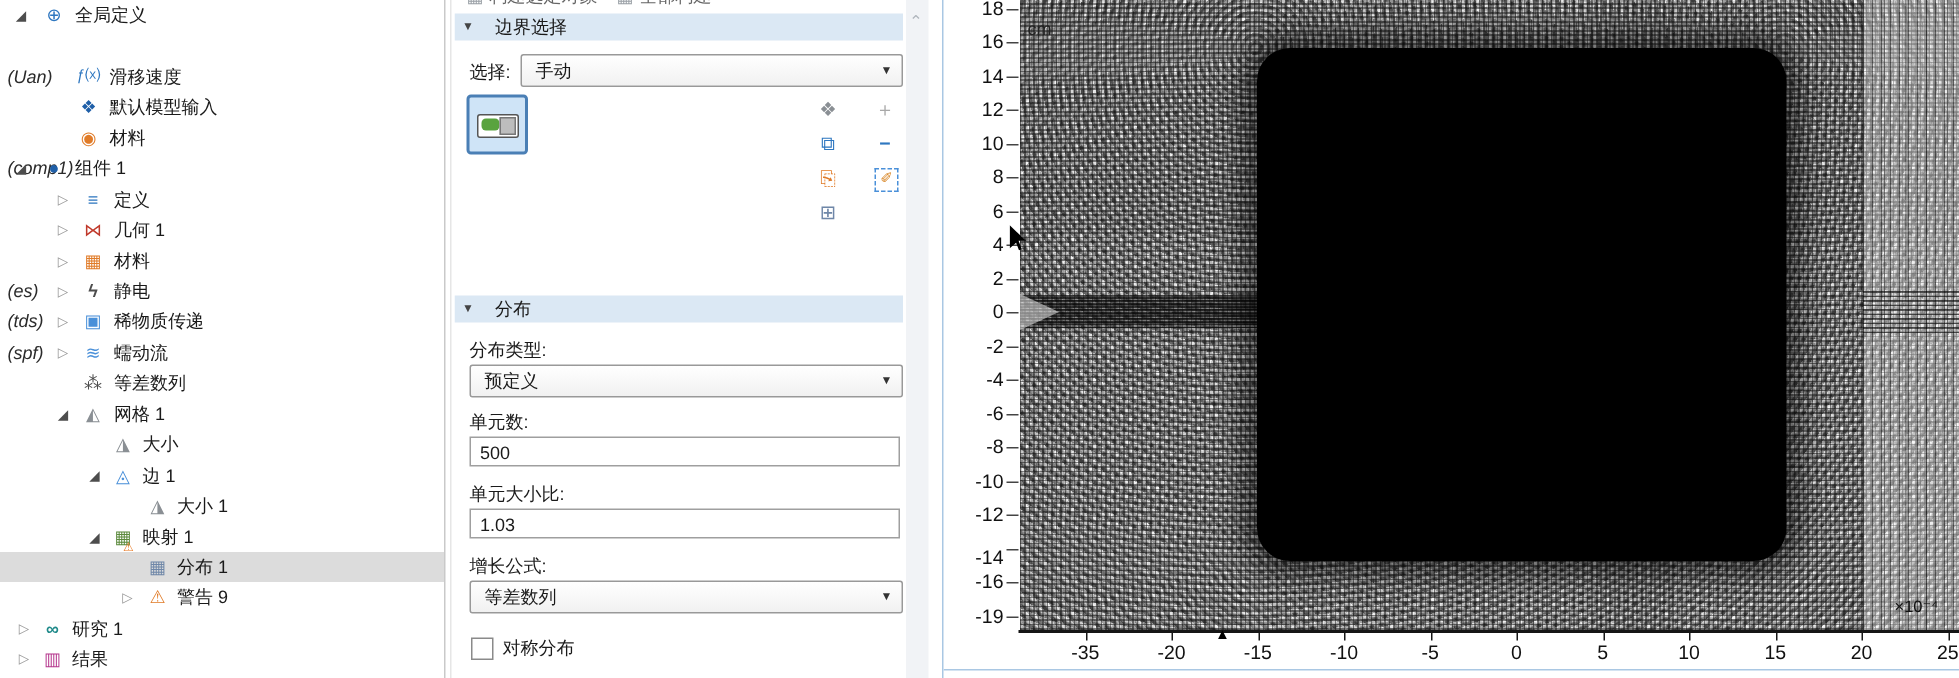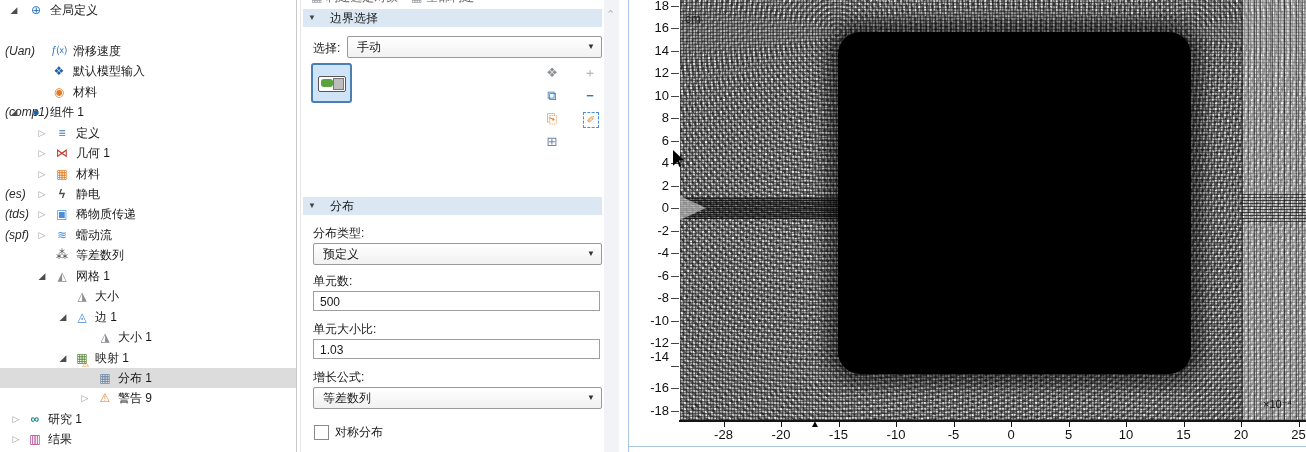--- a/index.html
+++ b/index.html
@@ -280,21 +280,21 @@
     </div>
     <div class="band-left"></div>
     <div class="wedge-left"></div>
     <div class="blacksq"></div>
 
     <span class="unit-label">cm</span>
     <span class="mult-label">×10⁻⁴</span>
 
     <div class="axisline"></div>
     <div>
-        <span class="xlab" style="left: 94.5px;">-28</span>
+        <span class="xlab" style="left: 94.5px;">-35</span>
         <i class="xmark" style="left: 94.5px;"></i>
         <span class="xlab" style="left: 152px;">-20</span>
         <i class="xmark" style="left: 152px;"></i>
         <span class="xlab" style="left: 209.5px;">-15</span>
         <i class="xmark" style="left: 209.5px;"></i>
         <span class="xlab" style="left: 267px;">-10</span>
         <i class="xmark" style="left: 267px;"></i>
         <span class="xlab" style="left: 324.5px;">-5</span>
         <i class="xmark" style="left: 324.5px;"></i>
         <span class="xlab" style="left: 382px;">0</span>
@@ -336,25 +336,25 @@
         <span class="ylab" style="top: 245px;">-4</span>
         <i class="ymark" style="top: 253px;"></i>
         <span class="ylab" style="top: 267.5px;">-6</span>
         <i class="ymark" style="top: 275.5px;"></i>
         <span class="ylab" style="top: 290px;">-8</span>
         <i class="ymark" style="top: 298px;"></i>
         <span class="ylab" style="top: 312.5px;">-10</span>
         <i class="ymark" style="top: 320.5px;"></i>
         <span class="ylab" style="top: 335px;">-12</span>
         <i class="ymark" style="top: 343px;"></i>
-        <span class="ylab" style="top: 349px; text-align: right;">-14</span>
+        <span class="ylab" style="top: 364px; text-align: right;">-14</span>
         <i class="ymark" style="top: 365.5px;"></i>
         <span class="ylab" style="top: 380px;">-16</span>
         <i class="ymark" style="top: 388px;"></i>
-        <span class="ylab" style="top: 402.5px;">-18</span>
+        <span class="ylab" style="top: 402.5px;">-19</span>
         <i class="ymark" style="top: 410.5px;"></i>
       </div>
 
     <div class="cursor"></div>
     <span class="axis-marker">▲</span>
 
     <div class="gx-bottomline"></div>
   </section>
 </div>
 

